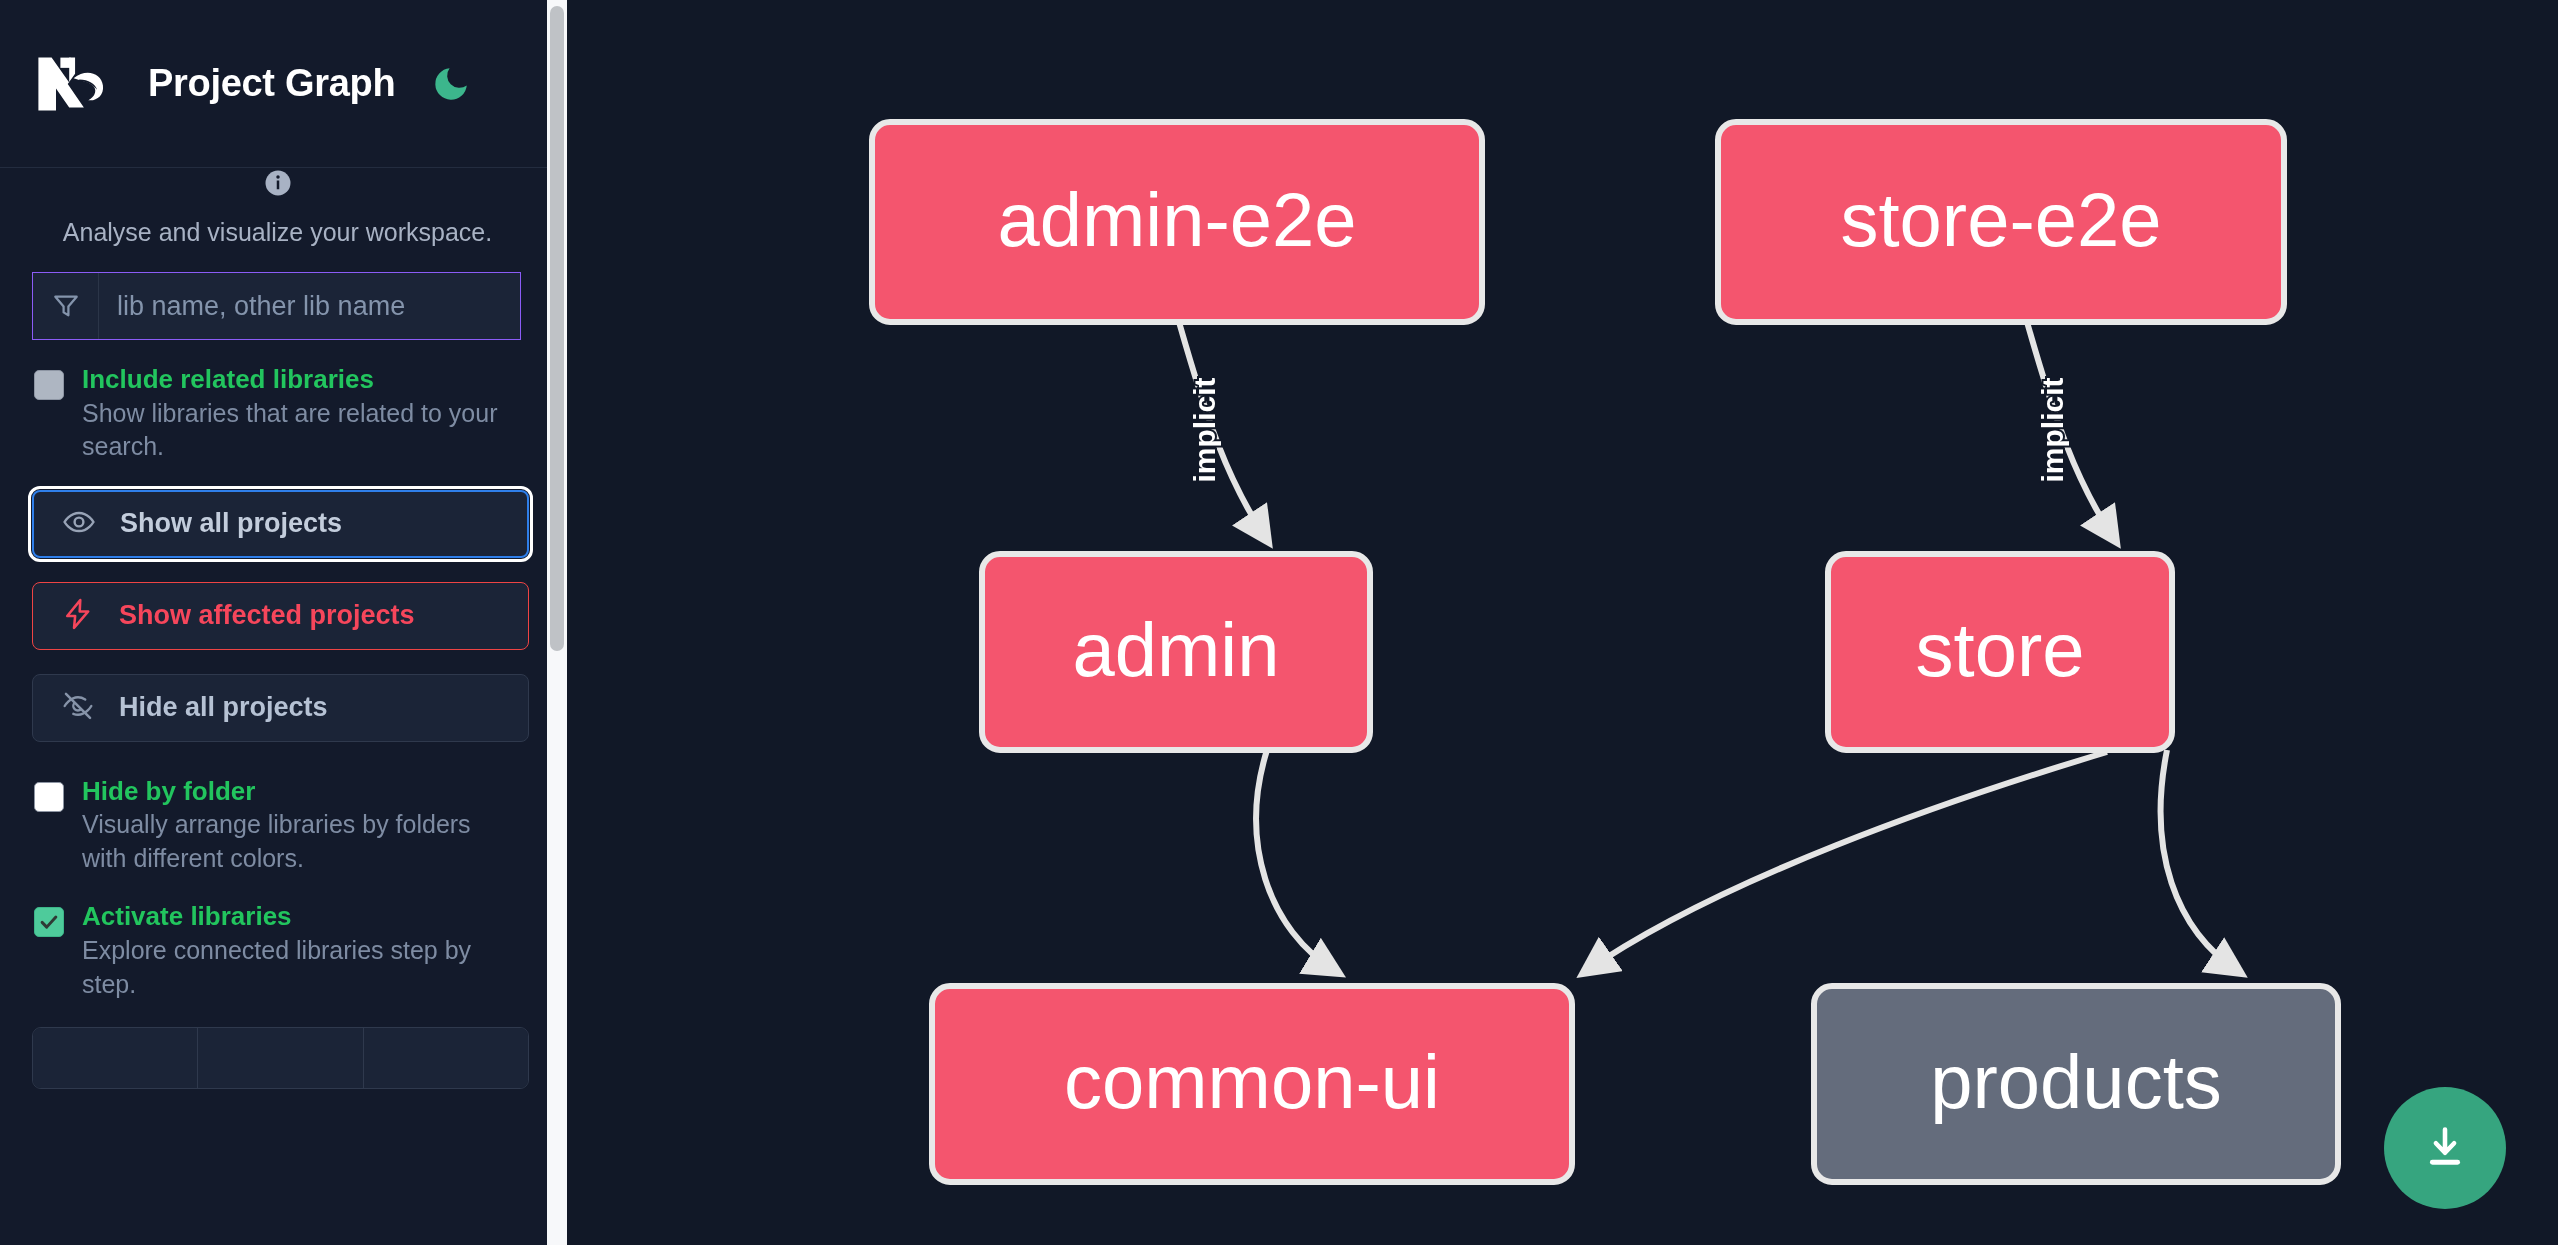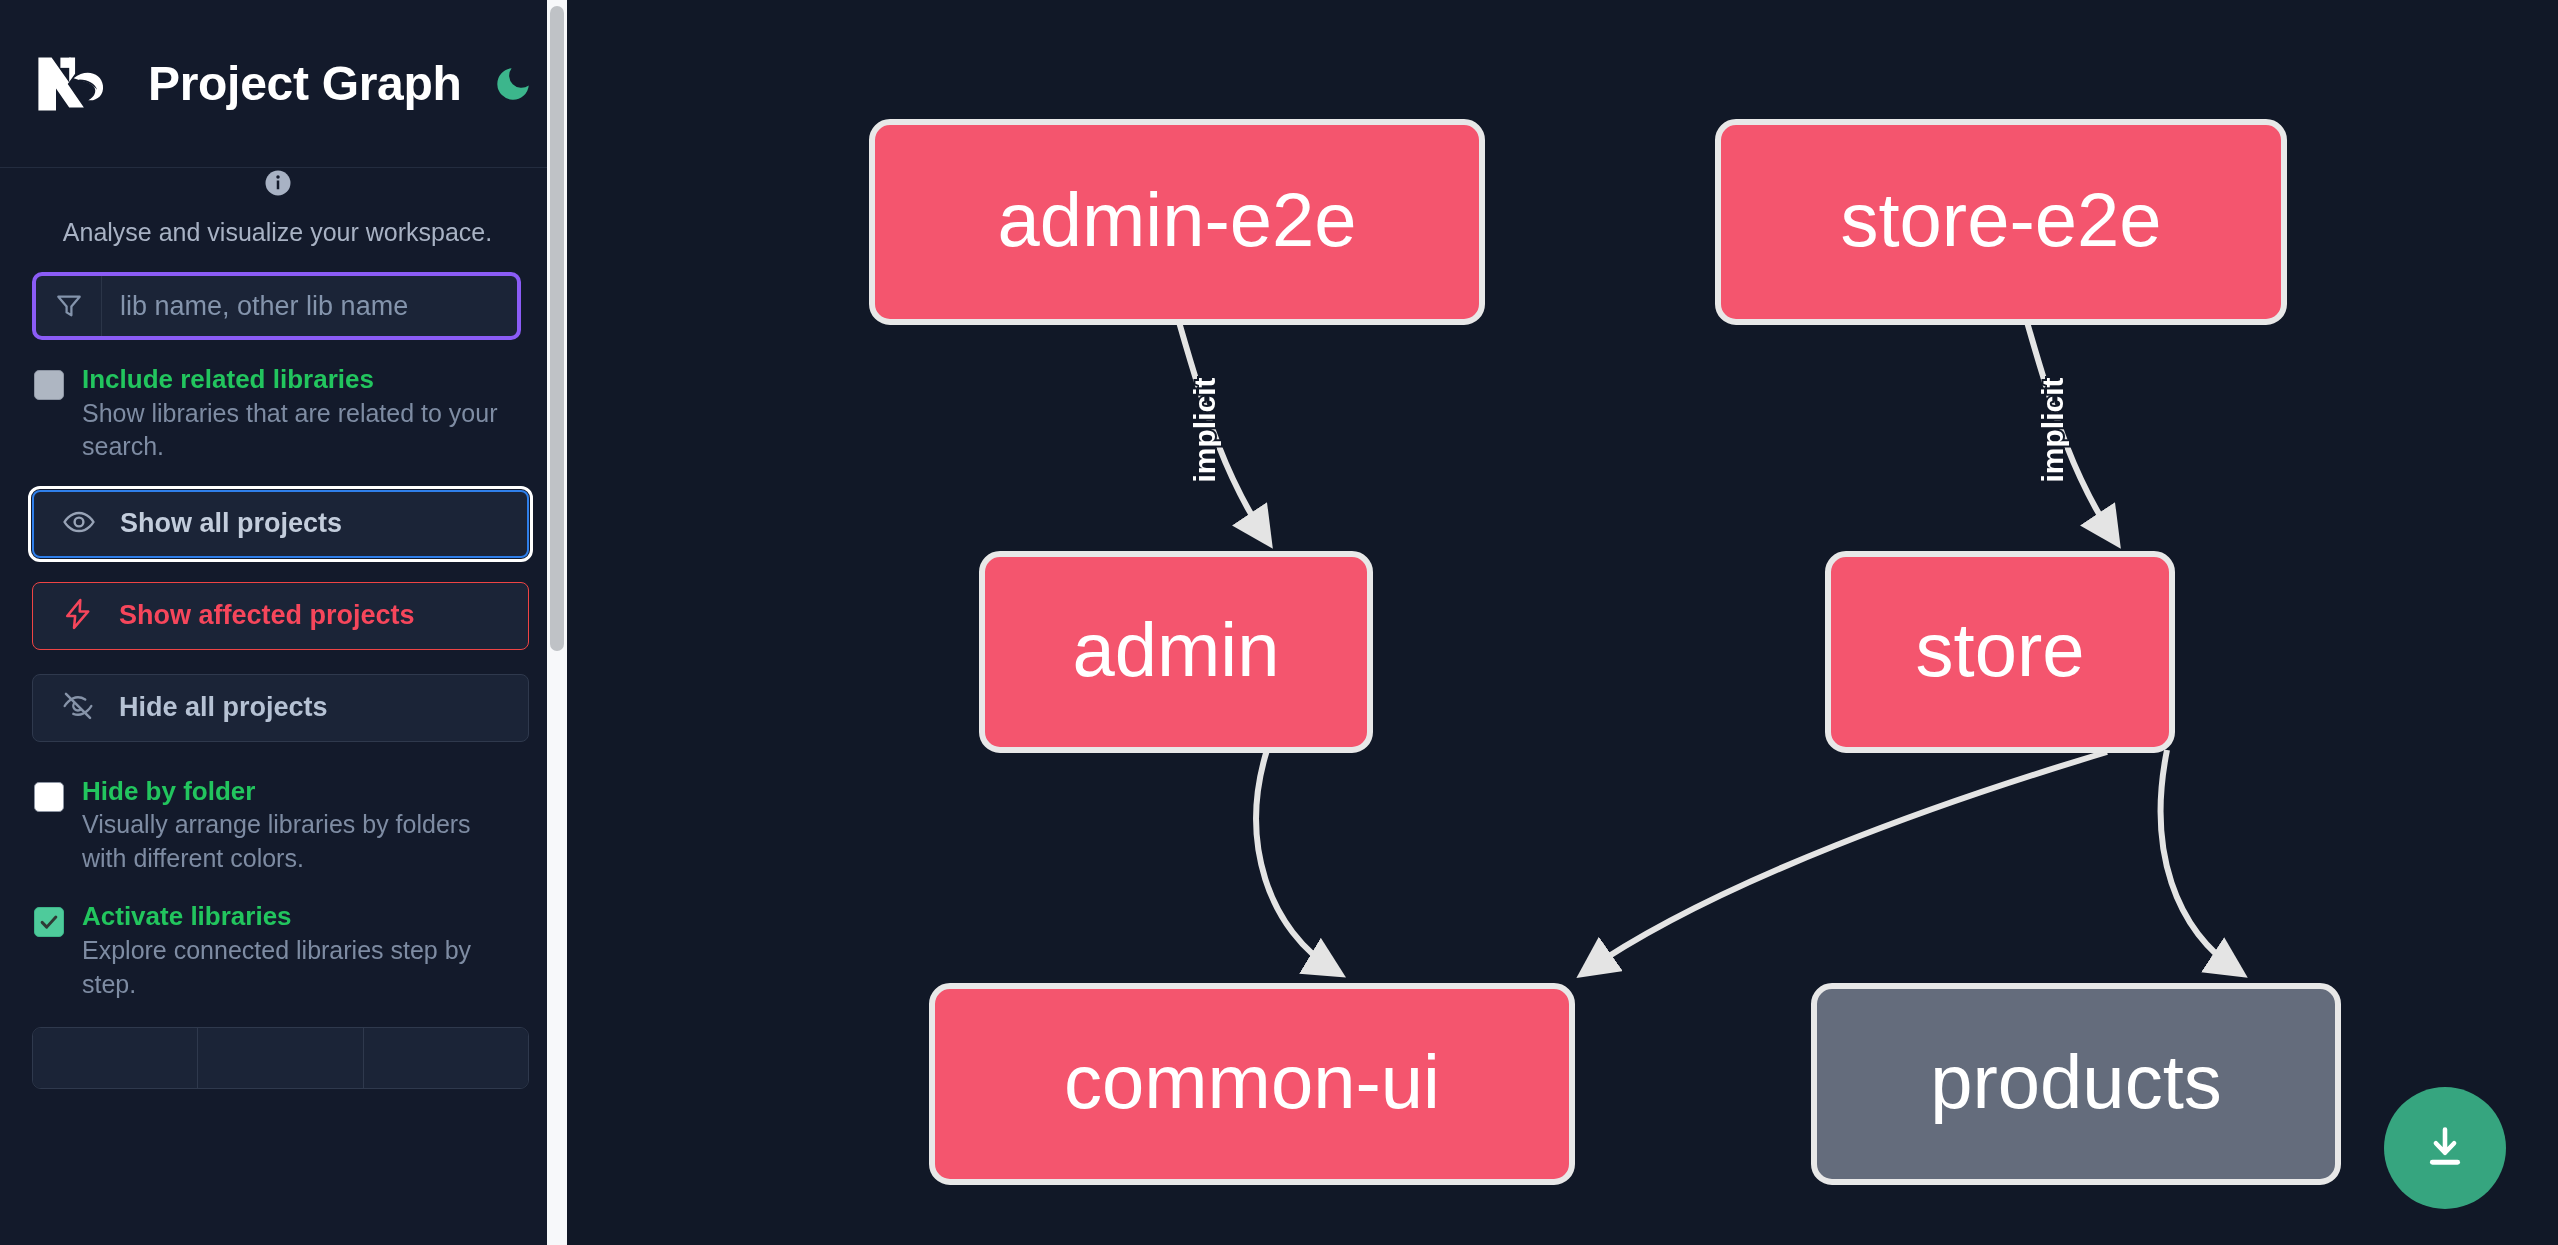--- a/index.html
+++ b/index.html
@@ -35,21 +35,21 @@
   }
   .sb-header {
     height: 168px;
     display: flex;
     align-items: center;
     padding: 0 34px;
     border-bottom: 1px solid #232C3F;
   }
   .nx-logo { width: 88px; height: 62px; flex: 0 0 88px; }
   .app-title {
-    font-size: 48px;
+    font-size: 38px;
     font-weight: 700;
     color: #FFFFFF;
     margin-left: 26px;
     letter-spacing: -0.3px;
     white-space: nowrap;
   }
   .moon-btn {
     margin-left: 30px;
     width: 52px; height: 52px;
     display: flex; align-items: center; justify-content: center;
@@ -71,22 +71,22 @@
     font-size: 25px;
     color: #A8B2C4;
     white-space: nowrap;
   }
 
   .search-wrap {
     display: flex;
     align-items: center;
     height: 68px;
     background: #1B2437;
-    border: 4px solid #8b5cf6;
-    border-radius: 10px;
+    border: 1px solid #8b5cf6;
+    border-radius: 0;
     overflow: hidden;
     margin-bottom: 24px;
   }
   .search-icon-box {
     width: 66px; height: 100%;
     display: flex; align-items: center; justify-content: center;
     border-right: 1px solid #2B3548;
     flex: 0 0 66px;
   }
   .search-input {

